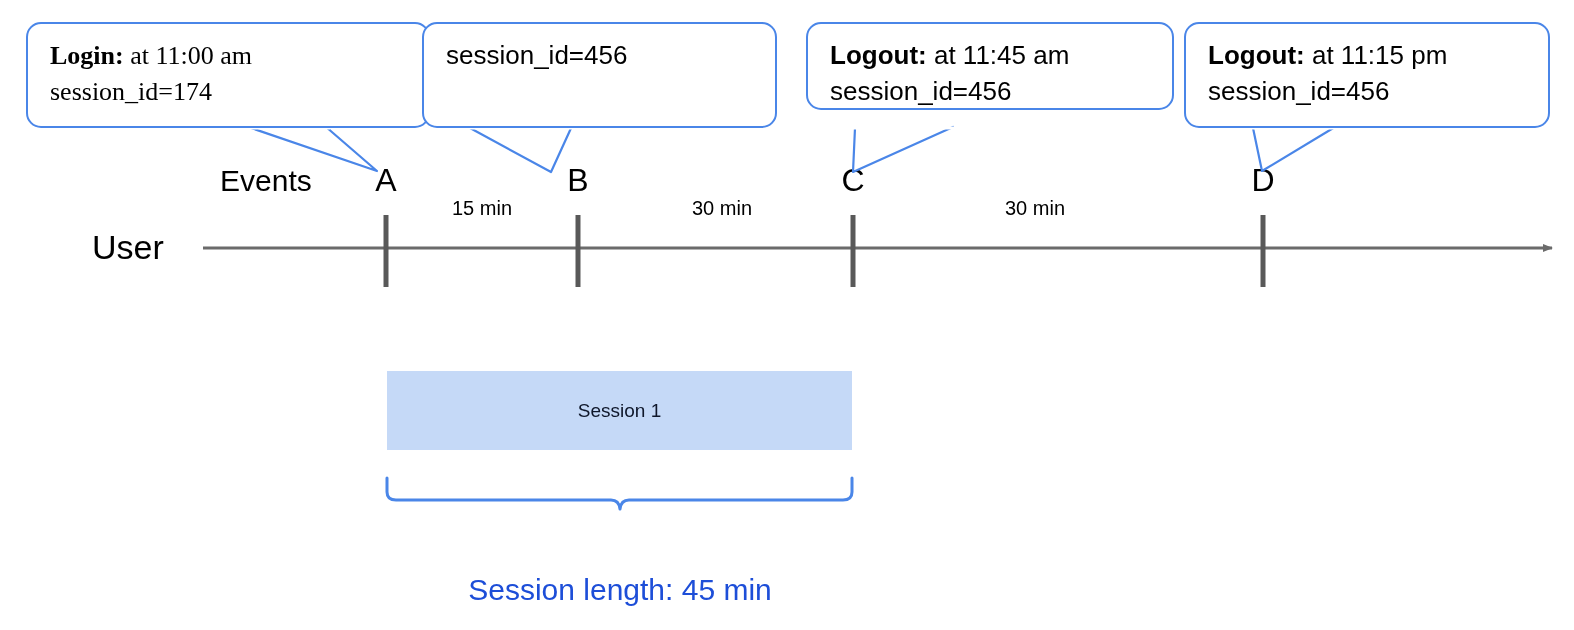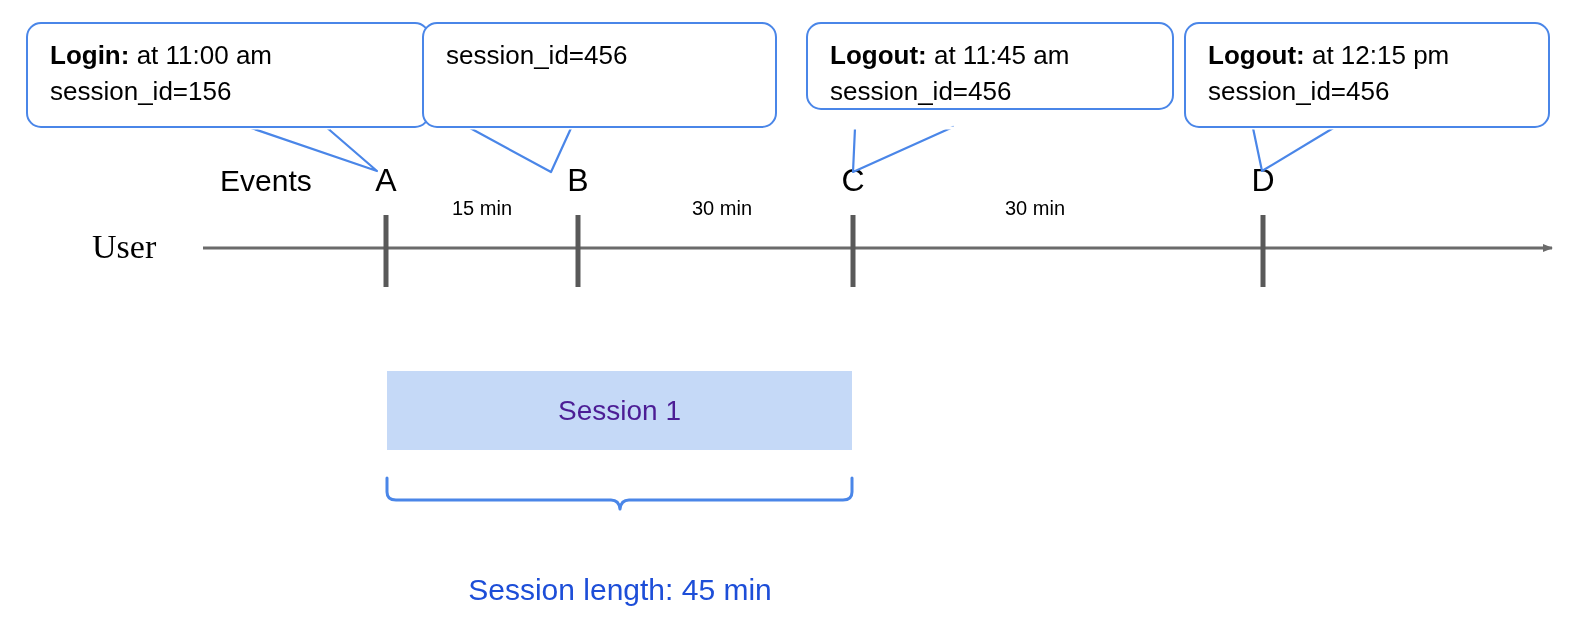--- a/index.html
+++ b/index.html
@@ -52,21 +52,20 @@
     position: absolute;
     font-size: 30px;
     color: #000000;
     white-space: nowrap;
   }
   .row-label {
     position: absolute;
     font-size: 34px;
     color: #000000;
     white-space: nowrap;
-    font-family: Liberation Serif, serif;
   }
   .tick-label {
     position: absolute;
     font-size: 32px;
     color: #000000;
     text-align: center;
     white-space: nowrap;
     transform: translateX(-50%);
   }
   .gap-label {
@@ -84,56 +83,56 @@
     top: 371px;
     width: 465px;
     height: 79px;
     background: #c5d9f7;
     z-index: 2;
     display: flex;
     align-items: center;
     justify-content: center;
   }
   #session-bar .bar-text {
-    font-size: 28px;
-    color: #4c1d95;
+    font-size: 19px;
+    color: #0f172a;
   }
   
   #session-caption {
     position: absolute;
     left: 620px;
     top: 573px;
     transform: translateX(-50%);
     font-size: 30px;
     color: #1d4ed8;
     white-space: nowrap;
     z-index: 2;
   }
 </style>
 </head>
 <body>
 
 <div id="stage">
 
-  <div class="callout" style="left:26px; top:22px; width:404px; height:106px;">
+  <div class="callout" style="left:26px; top:22px; width:404px; height:106px;font-family:Liberation Serif, serif;">
     <span class="ln"><b>Login:</b><span> at 11:00 am</span></span>
-    <span class="ln">session_id=156</span>
+    <span class="ln">session_id=174</span>
   </div>
 
   <div class="callout" style="left:422px; top:22px; width:355px; height:106px;">
     <span class="ln">session_id=456</span>
   </div>
 
   <div class="callout" style="left:806px; top:22px; width:368px; height:88px;">
     <span class="ln"><b>Logout:</b><span> at 11:45 am</span></span>
     <span class="ln">session_id=456</span>
   </div>
 
   <div class="callout" style="left:1184px; top:22px; width:366px; height:106px;">
-    <span class="ln"><b>Logout:</b><span> at 12:15 pm</span></span>
+    <span class="ln"><b>Logout:</b><span> at 11:15 pm</span></span>
     <span class="ln">session_id=456</span>
   </div>
 
   <svg id="vec" viewBox="0 0 1574 630">
     <defs>
       <marker id="arrowhead" markerWidth="10" markerHeight="8" refX="9" refY="4" orient="auto" markerUnits="userSpaceOnUse">
         <path d="M0,0 L10,4 L0,8 z" fill="#6b6b6b"></path>
       </marker>
     </defs>
 

